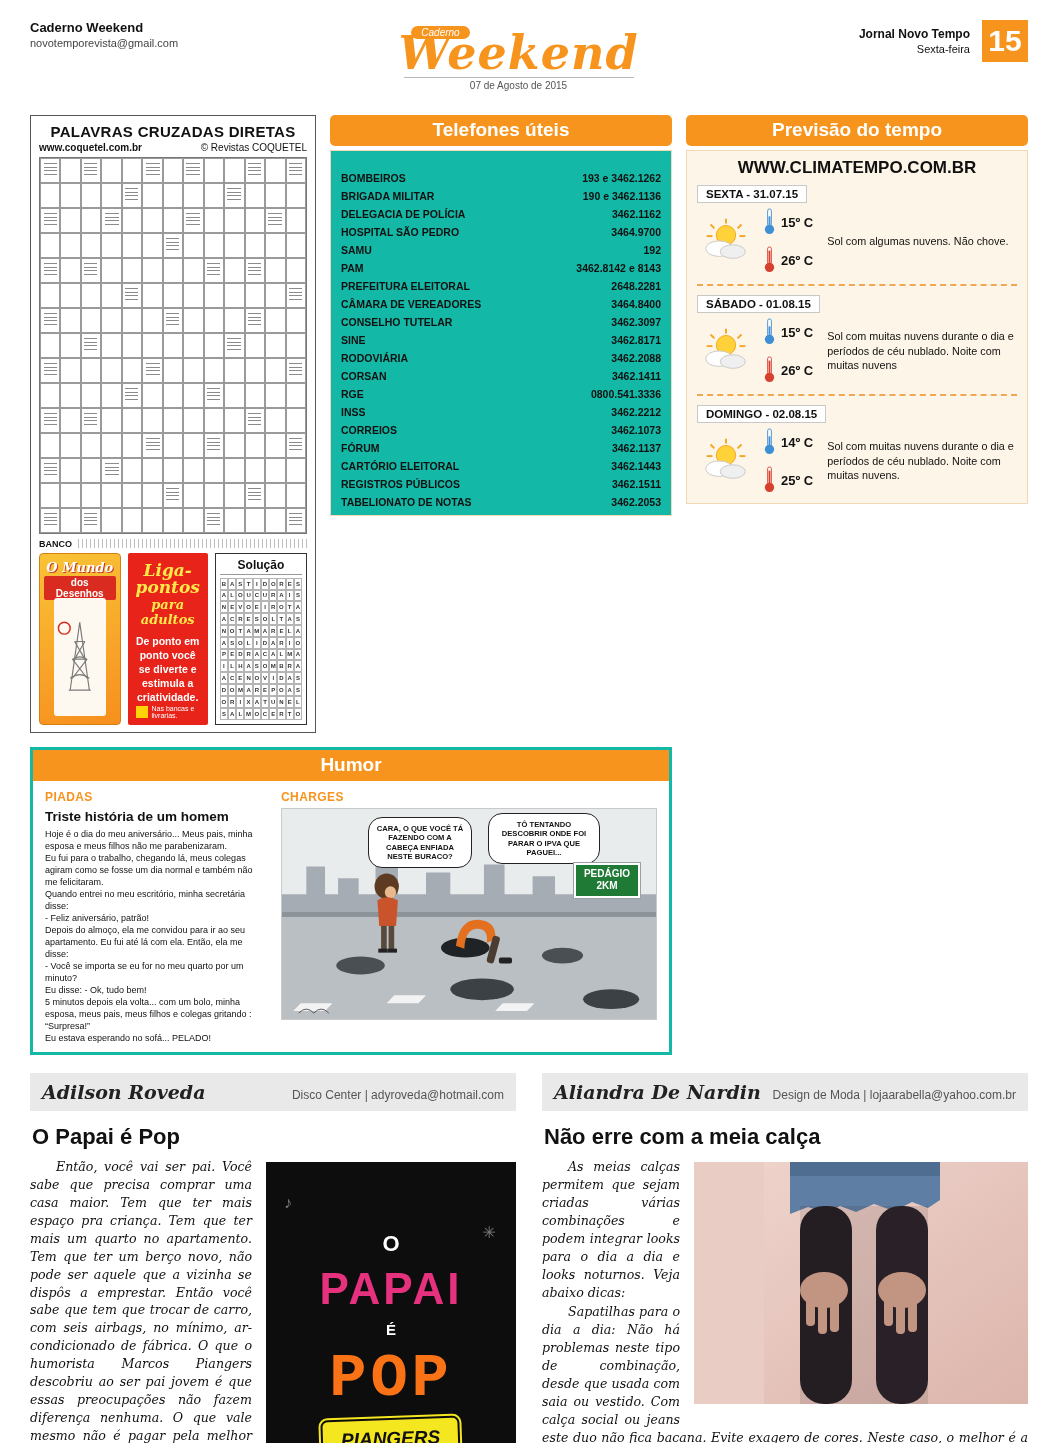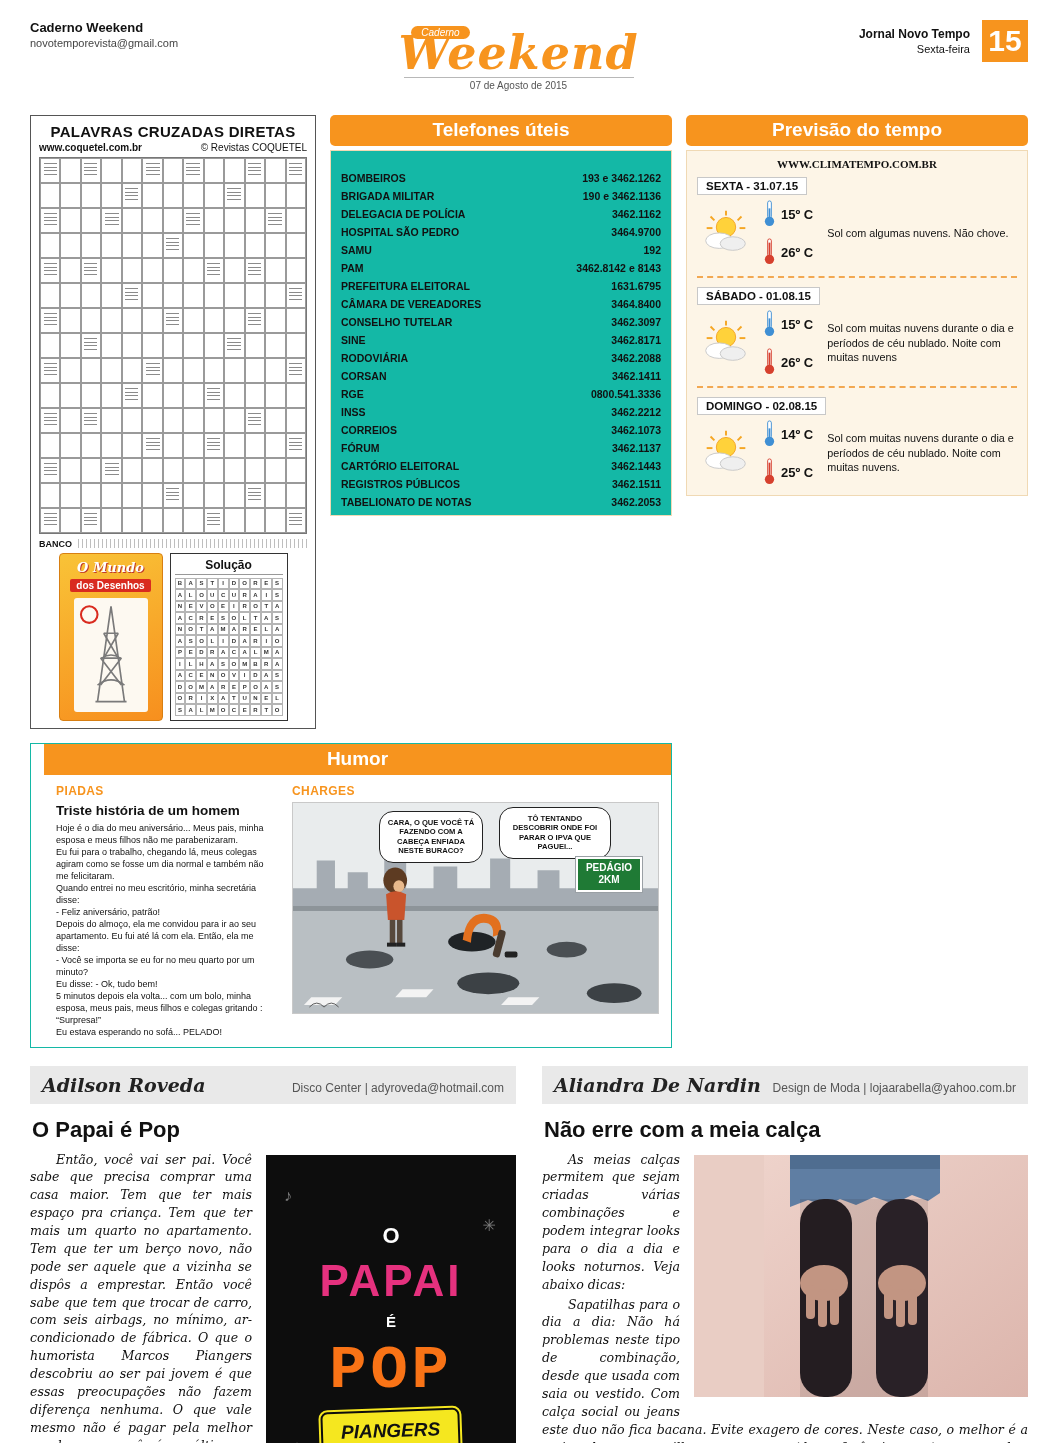--- a/index.html
+++ b/index.html
@@ -29,31 +29,31 @@
   .cols { display:grid; grid-template-columns:286px 342px 1fr; gap:14px; }
   .orange-bar { background:#f7941e; color:#fff; font-weight:bold; font-size:19px;
      text-align:center; padding:4px 0 5px; border-radius:5px; }
 
   
   #phones .body { background:#14b8a6; border:1px solid #f0d9b4; margin-top:4px; padding:18px 10px 4px; }
   .phone-row { display:flex; justify-content:space-between; font-size:10.5px; font-weight:bold; padding:3px 0; }
 
   
   #weather .body { background:#fdf5e7; border:1px solid #f0d9b4; margin-top:4px; padding:7px 10px; }
-  .w-site { text-align:center; font-weight:bold; font-size:11px; margin-bottom:6px;font-family:Liberation Serif, serif; }
+  .w-site { text-align:center; font-weight:bold; font-size:17px; margin-bottom:6px; }
   .w-day-label { display:inline-block; background:#fff; border:1px solid #c8c8c8;
      font-weight:bold; font-size:11.5px; padding:2px 8px; margin-bottom:4px; }
   .w-row { display:flex; align-items:center; gap:8px; }
   .therms { display:flex; flex-direction:column; gap:7px; }
   .therm { display:flex; align-items:center; gap:5px; font-weight:bold; font-size:13px; }
   .w-desc { flex:1; font-size:10.8px; line-height:1.35; padding-left:6px; }
   .w-sep { border-top:2px dashed #f2a852; margin:8px 0; }
 
   
-  #humor { grid-column:1 / span 2; border:1px solid #14b8a6; display:flex; flex-direction:column;padding-left:13px; }
+  #humor { grid-column:1 / span 2; border:3px solid #14b8a6; display:flex; flex-direction:column; }
   #humor .orange-bar { border-radius:0; }
   .humor-body { display:flex; gap:14px; padding:9px 12px 8px; flex:1; }
   .piadas { width:222px; }
   .mini-label { color:#f7941e; font-weight:bold; font-size:12px; letter-spacing:.4px; }
   .joke-title { font-weight:bold; font-size:13.5px; margin:5px 0 4px; }
   .joke-text { font-size:9px; line-height:1.34; white-space:pre-line; }
   .charges { flex:1; display:flex; flex-direction:column; }
   .cartoon { position:relative; border:1px solid #c9c9c9; height:212px; margin-top:4px;
      background:#e9eced; overflow:hidden; }
   .cartoon svg { position:absolute; inset:0; width:100%; height:100%; }
@@ -170,21 +170,21 @@
           <div class="phone-row">
             <span>SAMU</span>
             <span>192</span>
           </div>
           <div class="phone-row">
             <span>PAM</span>
             <span>3462.8142 e 8143</span>
           </div>
           <div class="phone-row">
             <span>PREFEITURA ELEITORAL</span>
-            <span>1631.6795</span>
+            <span>2648.2281</span>
           </div>
           <div class="phone-row">
             <span>CÂMARA DE VEREADORES</span>
             <span>3464.8400</span>
           </div>
           <div class="phone-row">
             <span>CONSELHO TUTELAR</span>
             <span>3462.3097</span>
           </div>
           <div class="phone-row">
@@ -573,20 +573,29 @@
                   <path d="M35 8 L22 100 M35 8 L48 100"></path>
                   <path d="M26 58 Q35 52 44 58"></path>
                   <path d="M22 84 Q35 74 48 84"></path>
                   <line x1="28" y1="34" x2="42" y2="34"></line>
                   <line x1="25" y1="58" x2="45" y2="58"></line>
                   <line x1="20" y1="100" x2="50" y2="100"></line>
                   <path d="M28 34 L42 58 M42 34 L28 58 M25 58 L45 84 M45 58 L25 84"></path>
                 </g>
                 <circle cx="14" cy="16" r="8" fill="none" stroke="#d92b1f" stroke-width="2"></circle>
               </svg>
+          </div>
+        </div>
+        <div class="ad-liga">
+          <div class="liga-t1">Liga-pontos</div>
+          <div class="liga-t2">para adultos</div>
+          <div class="liga-body">De ponto em ponto você se diverte e estimula a criatividade.</div>
+          <div class="liga-foot">
+            <span class="liga-logo"></span>
+            <span>Nas bancas e livrarias.</span>
           </div>
         </div>
         <div class="ad-sol">
           <div class="sol-title">Solução</div>
           <div class="sol-grid">
               <div class="sol-cell">B</div>
               <div class="sol-cell">A</div>
               <div class="sol-cell">S</div>
               <div class="sol-cell">T</div>
               <div class="sol-cell">I</div>

